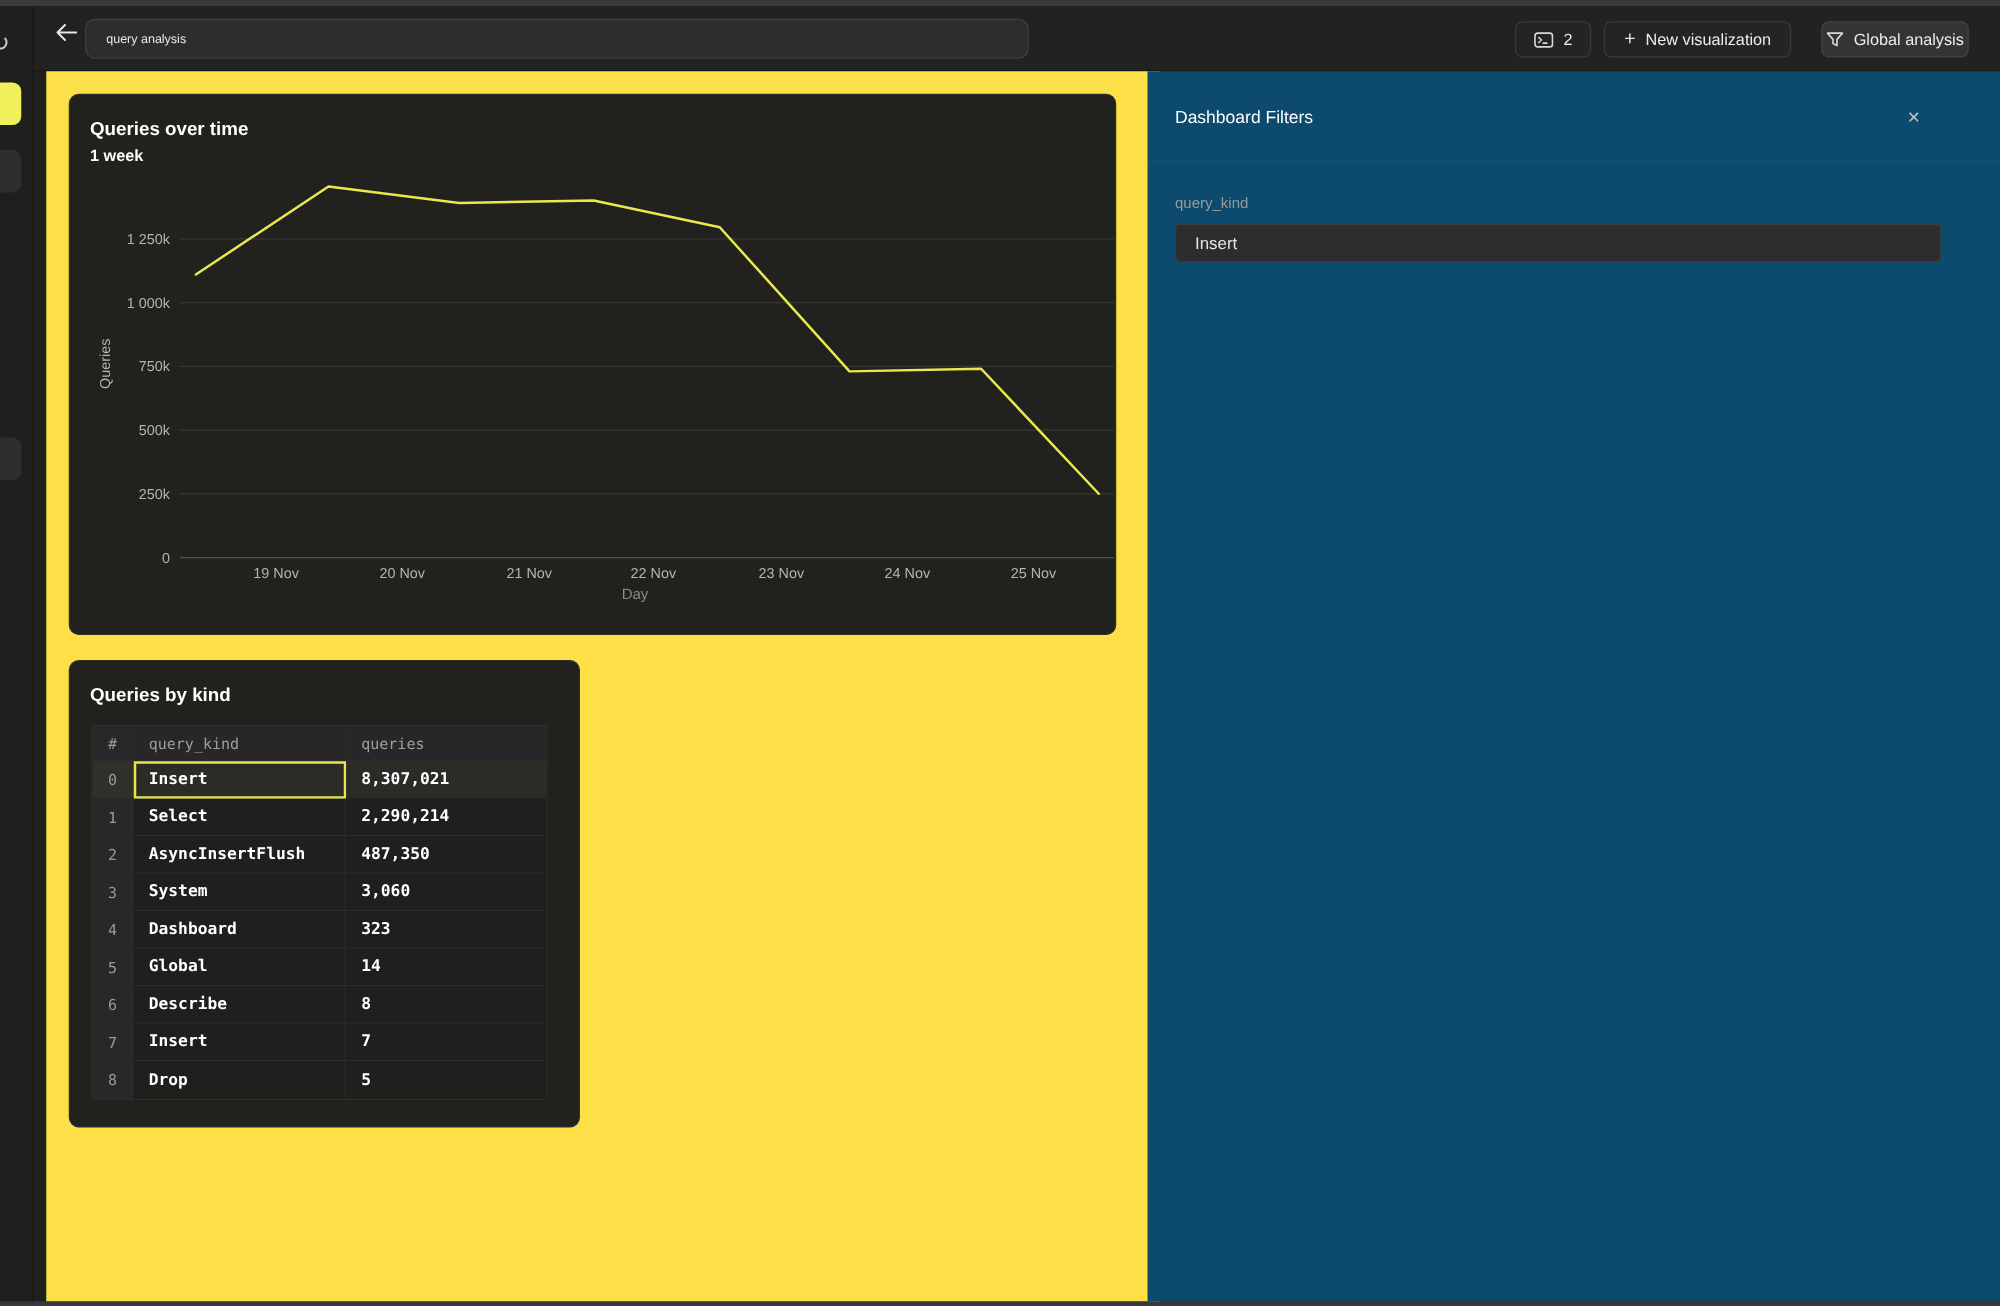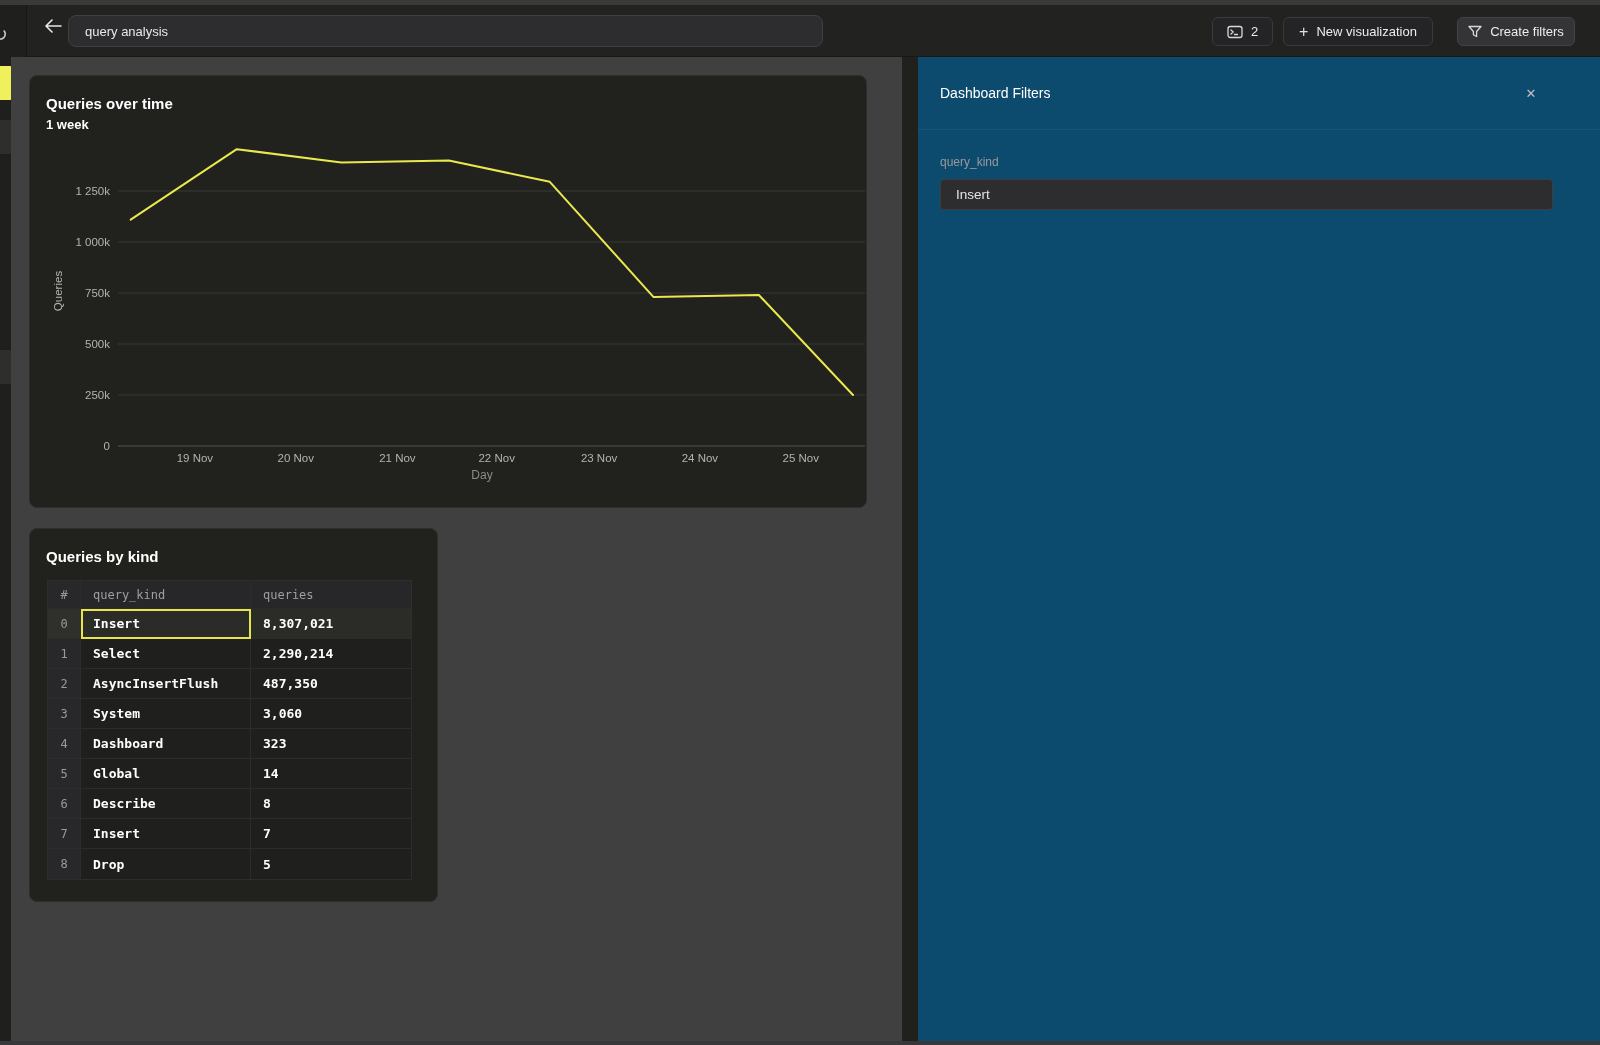--- a/index.html
+++ b/index.html
@@ -16,32 +16,32 @@
     border-right:1px solid #161614; }
   #rail-refresh { left:-8px; top:18px; color:#c8c8c8; font-size:19px; }
   .swatch { left:-10px; width:27px; height:34px; border-radius:7px; }
 
   
   #top-bar { left:27px; top:5px; width:1573px; height:52px; background:#222220;
     border-bottom:1px solid #181816; }
   #back-arrow { left:11px; top:6px; width:30px; height:30px; color:#e8e8e8; font-size:19px;
     display:flex; align-items:center; justify-content:center; cursor:pointer; }
   #title-input { left:41px; top:10px; width:755px; height:32px; background:#2d2d2f;
-    border:1px solid #3f3f41; border-radius:8px; color:#e8e8e8; font-size:13px;
+    border:1px solid #3f3f41; border-radius:8px; color:#e8e8e8; font-size:10px;
     padding:0 16px; outline:none; font-family:"Liberation Sans", sans-serif; }
   .bar-btn { top:12px; height:29px; display:flex; align-items:center; justify-content:center;
     gap:8px; background:#242426; border:1px solid #3a3a3c; border-radius:6px;
     color:#ececec; font-size:13px; cursor:pointer; }
   #console-btn { left:1185px; width:61px; }
   #newviz-btn { left:1256px; width:150px; }
   #globalfilters-btn { left:1430px; width:118px; background:#343436; border-color:#434345; }
   .btn-icon { display:flex; align-items:center; }
 
   
-  #main-canvas { left:11px; top:57px; width:891px; height:984px; background:#404040; }
+  #main-canvas { left:37px; top:57px; width:891px; height:984px; background:#fde047; }
   .card { background:#21211e; border:1px solid #2e2e2b; border-radius:8px; }
   #chart-card { left:18px; top:18px; width:838px; height:433px; }
   #table-card { left:18px; top:471px; width:409px; height:374px; }
   .card-title { left:16px; color:#ffffff; font-size:15px; font-weight:bold; }
   .card-subtitle { left:16px; color:#ffffff; font-size:13px; font-weight:bold; }
 
   #chart-svg { left:0; top:0; }
   #chart-svg text.tick { font-family:"Liberation Sans", sans-serif; font-size:11.5px; fill:#b3b3b3; }
   #chart-svg text.axis-title { font-family:"Liberation Sans", sans-serif; font-size:12px; fill:#8b8b88; }
 
@@ -110,21 +110,21 @@
   <div class="abs bar-btn" id="newviz-btn">
     <span class="btn-icon" style="font-size:16px;color:#e0e0e0;">+</span>
     <span>New visualization</span>
   </div>
   <div class="abs bar-btn" id="globalfilters-btn">
     <span class="btn-icon">
       <svg width="14" height="13" viewBox="0 0 14 13">
         <path d="M1 1.5 H13 L8.6 6.5 V11.5 L5.4 9.8 V6.5 Z" stroke="#d8d8d8" stroke-width="1.3" fill="none" stroke-linejoin="round"></path>
       </svg>
     </span>
-    <span>Create filters</span>
+    <span>Global analysis</span>
   </div>
 </div>
 
 <div class="abs" id="main-canvas">
 
   <div class="abs card" id="chart-card">
     <div class="abs card-title" style="top:19px;">Queries over time</div>
     <div class="abs card-subtitle" style="top:41px;">1 week</div>
     <svg class="abs" id="chart-svg" width="836" height="431" viewBox="0 0 836 431">
         <line x1="88" y1="370" x2="835" y2="370" stroke="rgba(255,255,255,0.22)" stroke-width="1"></line>

